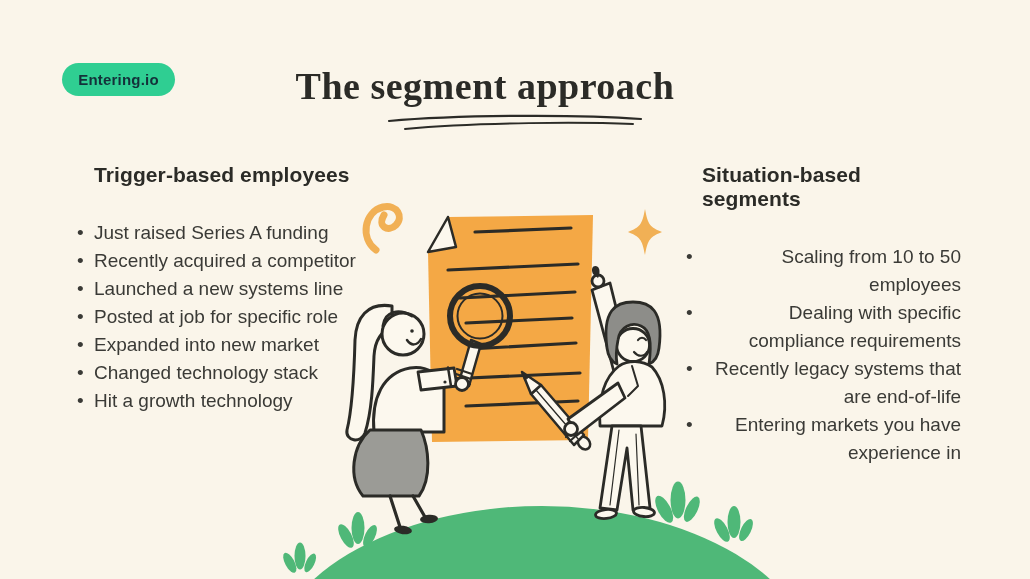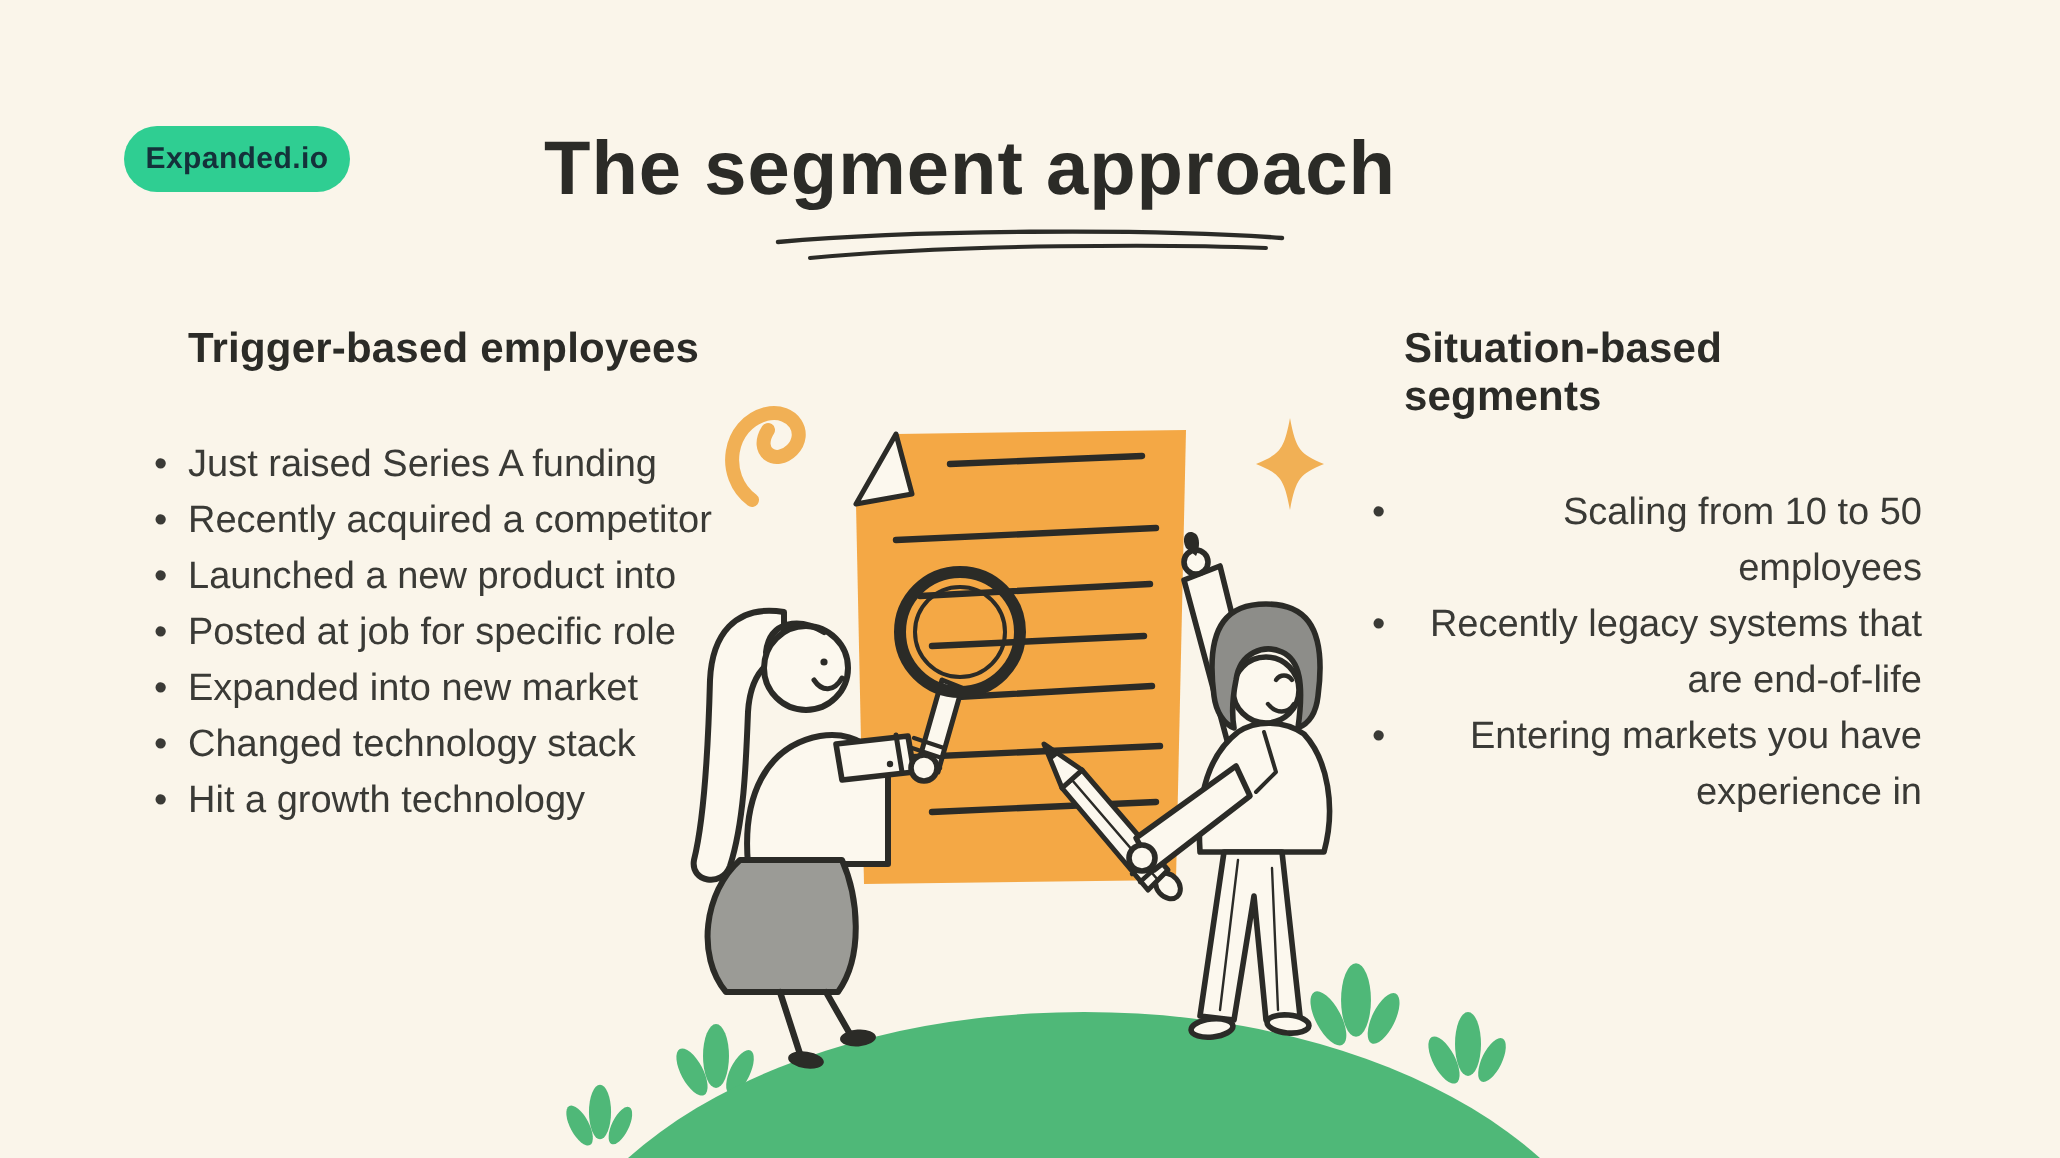--- a/index.html
+++ b/index.html
@@ -21,21 +21,21 @@
     display: flex; align-items: center; justify-content: center;
     font-size: 15px; font-weight: bold;
     color: var(--badge_text);
     letter-spacing: 0.2px;
   }
 
   .page-title {
     position: absolute;
     left: 0; top: 64px; width: 970px;
     text-align: center;
-    font-family: Liberation Sans, sans-serif;
+    font-family: Liberation Serif, serif;
     font-weight: bold;
     font-size: 38px;
     letter-spacing: 0.5px;
     color: var(--ink);
   }
   .title-underline {
     position: absolute;
     left: 385px; top: 112px;
   }
 
@@ -75,55 +75,56 @@
   .illustration {
     position: absolute;
     left: 270px; top: 190px;
     width: 520px; height: 389px;
   }
 </style>
 </head>
 <body>
 
 <div class="logo-badge">
-  <span>Expanded.io</span>
+  <span>Entering.io</span>
 </div>
 
 <h1 class="page-title">The segment approach</h1>
 <svg class="title-underline" width="260" height="22" viewBox="0 0 260 22">
   <path d="M4,9 C70,3 190,2 256,7" fill="none" style="stroke:var(--ink)" stroke-width="2.2" stroke-linecap="round"></path>
   <path d="M20,17 C95,10 200,10 248,12" fill="none" style="stroke:var(--ink)" stroke-width="2" stroke-linecap="round"></path>
 </svg>
 
 <section class="column column-left">
   <h2>Trigger-based employees</h2>
   <ul class="bullet-list">
 
       <li>Just raised Series A funding</li>
 
       <li>Recently acquired a competitor</li>
 
-      <li>Launched a new product into</li>
+      <li>Launched a new systems line</li>
 
       <li>Posted at job for specific role</li>
 
       <li>Expanded into new market</li>
 
       <li>Changed technology stack</li>
 
       <li>Hit a growth technology</li>
     </ul>
 </section>
 
 <section class="column column-right">
   <h2>Situation-based segments</h2>
   <ul class="bullet-list">
 
       <li>Scaling from 10 to 50 employees</li>
 
+      <li>Dealing with specific compliance requirements</li>
 
       <li>Recently legacy systems that are end-of-life</li>
 
       <li>Entering markets you have experience in</li>
     </ul>
 </section>
 
 <svg class="illustration" viewBox="0 0 520 389" width="520" height="389">
   <defs>
     <g id="bushdef">

